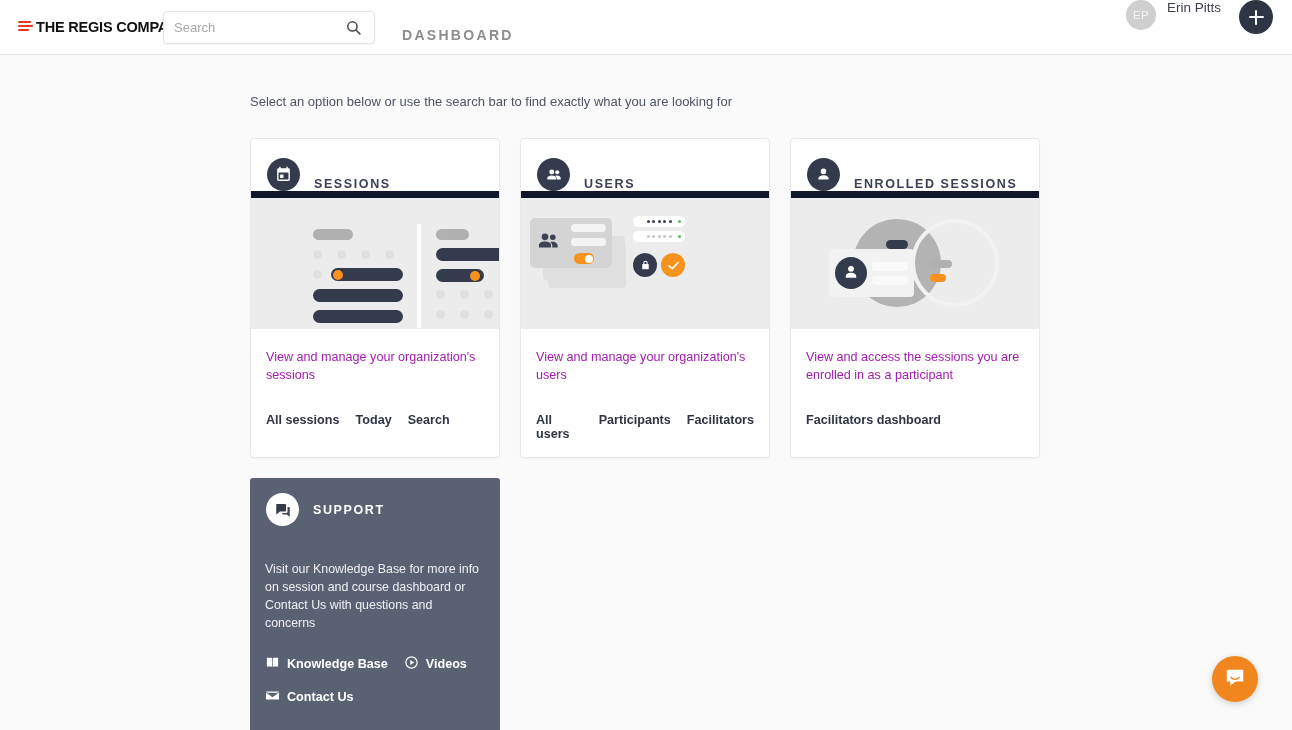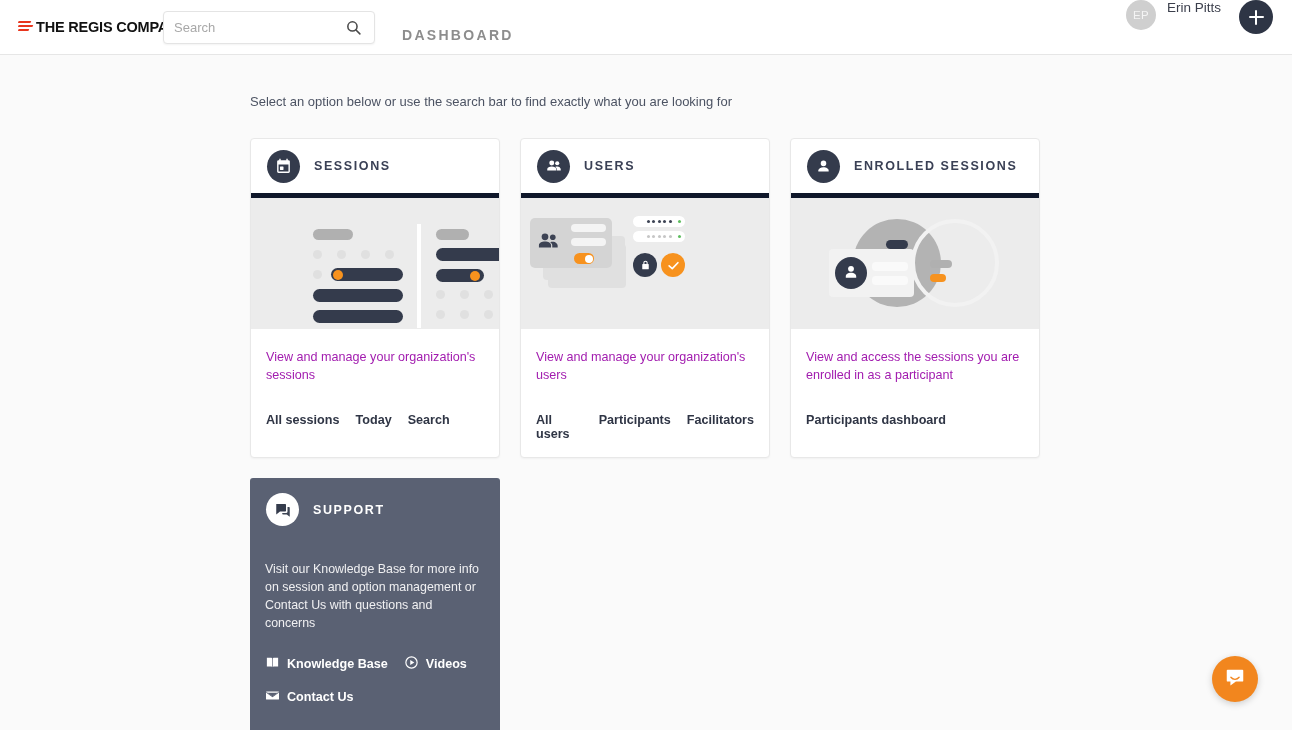--- a/index.html
+++ b/index.html
@@ -99,23 +99,23 @@
 
   .card {
     width: 250px;
     background: #fff;
     border: 1px solid #e8e8e8;
     border-radius: 4px;
     box-shadow: 0 1px 2px rgba(0,0,0,0.04);
     overflow: hidden;
   }
   .card-head {
-    height: 59px; display: flex; align-items: center;
+    height: 59px; display: flex; align-items: flex-end;
     padding-left: 16px;
-    border-bottom: 5px solid #0f172a;
+    border-bottom: 7px solid #0f172a;
   }
   .head-icon {
     width: 33px; height: 33px; border-radius: 50%;
     background: #343b4c;
     display: flex; align-items: center; justify-content: center;
     flex: 0 0 33px;
   }
   .card-title {
     margin-left: 14px;
     font-size: 12.5px; font-weight: bold; color: #3a4055;
@@ -387,38 +387,38 @@
         </svg>
         <div class="bar" style="left:81px; top:64px; width:36px; height:9px; background:#fafafa; border-radius:4px;"></div>
         <div class="bar" style="left:81px; top:78px; width:36px; height:9px; background:#fafafa; border-radius:4px;"></div>
         <div class="bar gry" style="left:139px; top:62px; width:22px; height:8px; border-radius:4px;"></div>
         <div class="bar org" style="left:139px; top:76px; width:16px; height:8px; border-radius:4px;"></div>
       </div>
 
       <div class="card-body">
         <div class="card-desc">View and access the sessions you are enrolled in as a participant</div>
         <div class="card-links">
-          <a>Participants dashboard</a>
+          <a>Facilitators dashboard</a>
         </div>
       </div>
     </div>
   </div>
 
   <div class="support">
     <div class="support-head">
       <div class="support-icon">
         <svg width="18" height="18" viewBox="0 0 24 24" fill="#343b4c">
           <path d="M3 4h12a1 1 0 0 1 1 1v8a1 1 0 0 1-1 1H8l-5 4V4z"></path>
           <path d="M18.5 8H18v6a2 2 0 0 1-2 2h-5v1a1 1 0 0 0 1 1h5l4 3V9a1 1 0 0 0-1-1z" opacity="0.95"></path>
         </svg>
       </div>
       <div class="support-title">SUPPORT</div>
     </div>
     <div class="support-body">
-      <div class="support-desc">Visit our Knowledge Base for more info on session and option management or Contact Us with questions and concerns</div>
+      <div class="support-desc">Visit our Knowledge Base for more info on session and course dashboard or Contact Us with questions and concerns</div>
     </div>
     <div class="support-links">
       <div class="slink-row">
         <a class="slink">
           <span>
             <svg width="15" height="15" viewBox="0 0 24 24" fill="#ffffff">
               <path d="M3 4.5h7.2c.6 0 1.1.4 1.3 1V19c-.3-.5-.8-.8-1.3-.8H3V4.5z"></path>
               <path d="M21 4.5h-7.2c-.6 0-1.1.4-1.3 1V19c.3-.5.8-.8 1.3-.8H21V4.5z"></path>
             </svg>
           </span>

